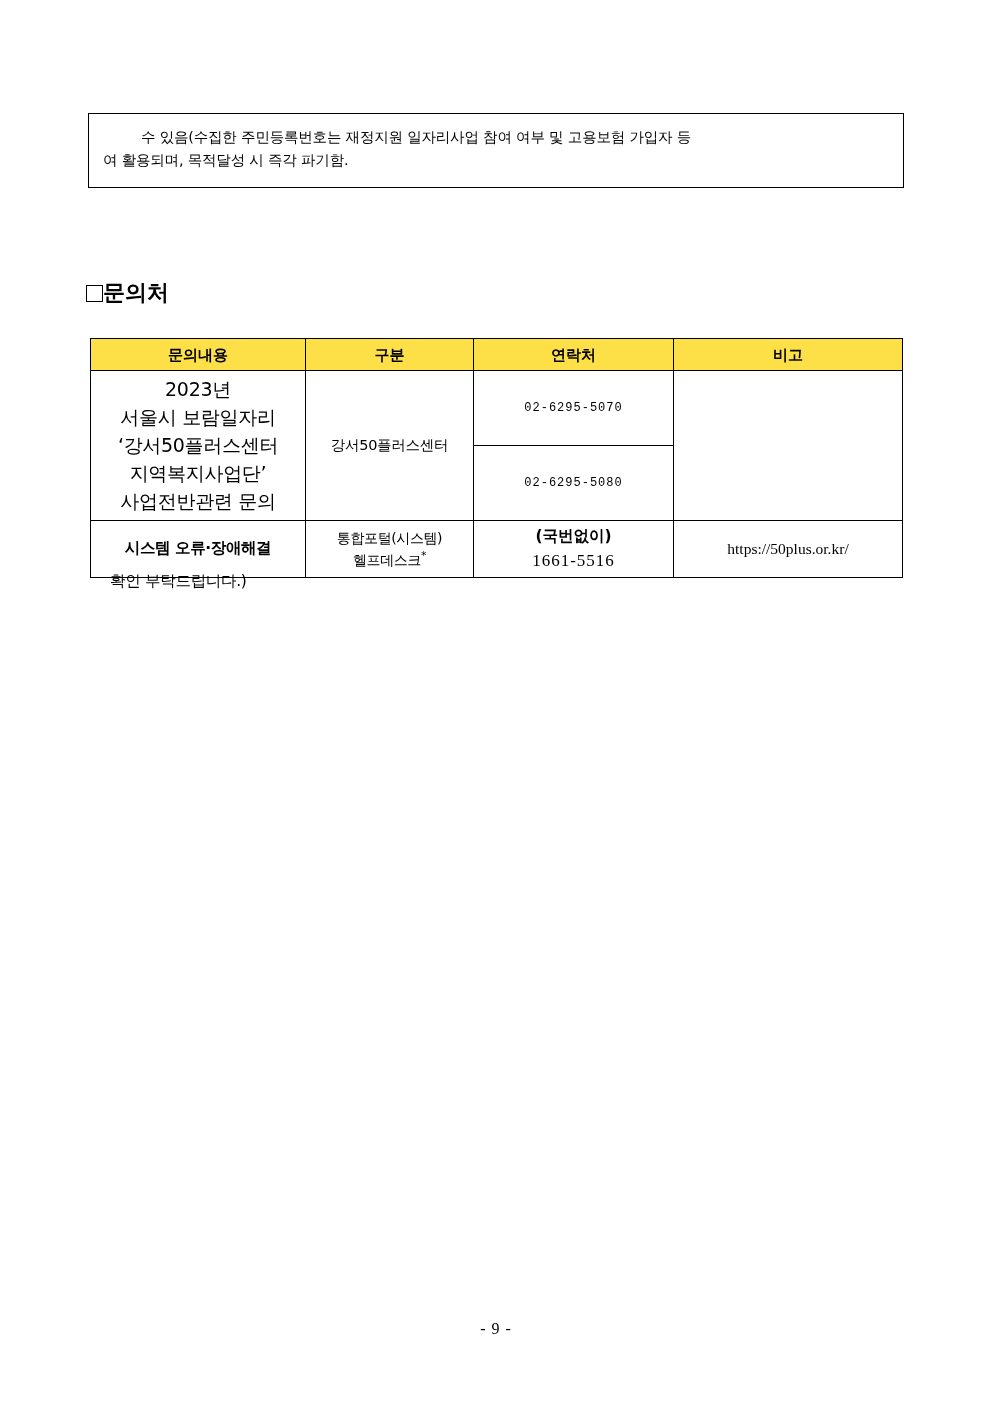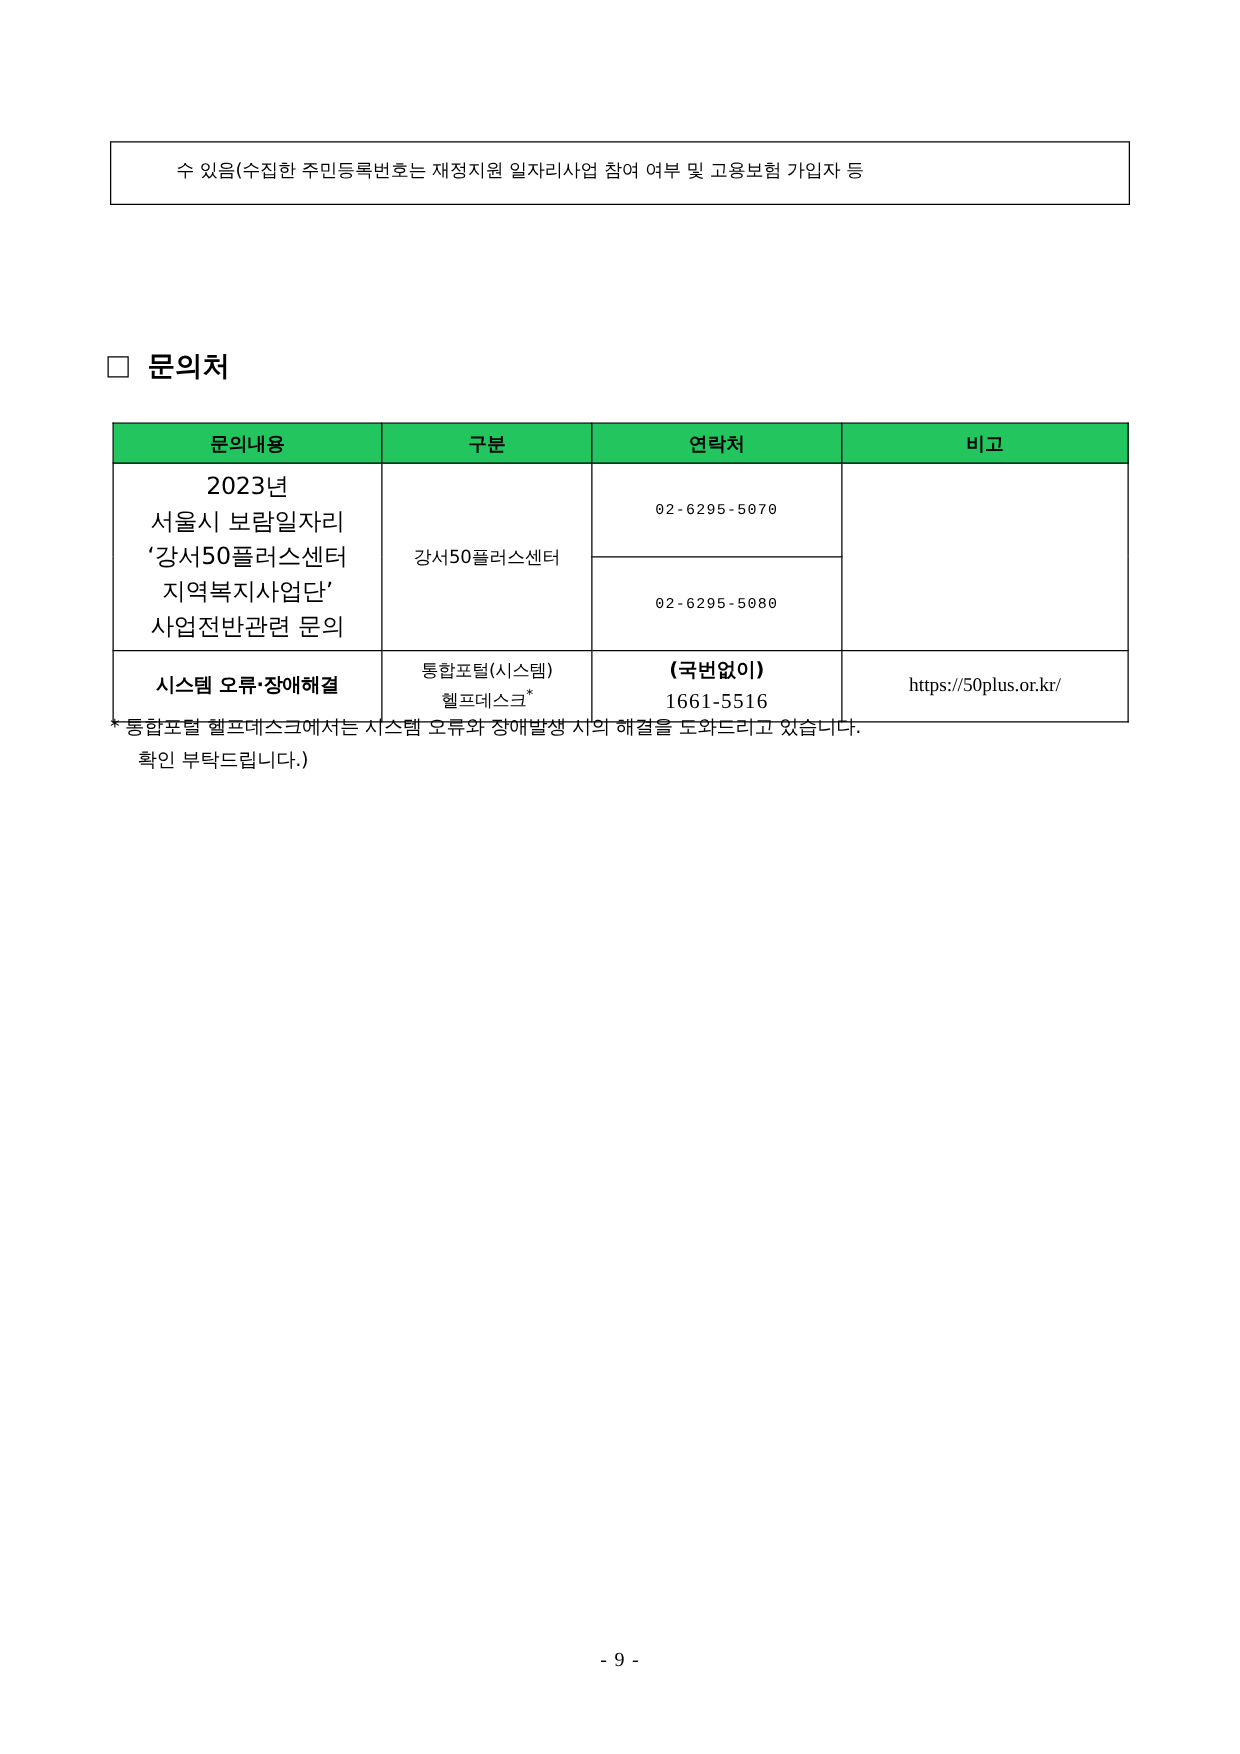--- a/index.html
+++ b/index.html
@@ -47,21 +47,21 @@
     text-indent: 38px;
   }
 
   
   .section-heading {
     position: absolute;
     left: 86px;
     top: 278px;
     display: flex;
     align-items: center;
-    gap: 15px;
+    gap: 0;
   }
   .sq {
     width: 17px;
     height: 17px;
     border: 1.6px solid #000;
     box-sizing: border-box;
     display: inline-block;
   }
   .section-heading .title {
     font-family: "DejaVu Sans", sans-serif;
@@ -81,21 +81,21 @@
     font-family: "DejaVu Sans", sans-serif;
   }
   .contact-table th,
   .contact-table td {
     border: 1px solid #000;
     text-align: center;
     vertical-align: middle;
     padding: 4px 4px;
   }
   .contact-table thead th {
-    background: #22c55e;
+    background: #fde047;
     font-size: 15px;
     font-weight: bold;
     height: 23px;
     line-height: 1.2;
   }
   .col-a { width: 215px; }
   .col-b { width: 168px; }
   .col-c { width: 200px; }
   .col-d { width: 229px; }
 
@@ -181,20 +181,21 @@
     letter-spacing: 1px;
   }
 </style>
 </head>
 <body>
 
 <div class="page">
 
   <div class="notice-box">
     <p class="first-line">수 있음(수집한 주민등록번호는 재정지원 일자리사업 참여 여부 및 고용보험 가입자 등</p>
+    <p>여 활용되며, 목적달성 시 즉각 파기함.</p>
   </div>
 
   <div class="section-heading">
     <span class="sq"></span>
     <span class="title">문의처</span>
   </div>
 
   <table class="contact-table">
     <colgroup>
       <col class="col-a">
@@ -235,19 +236,18 @@
         <td class="cell-tel2">
           <span>(국번없이)</span><br>
           <span class="num">1661-5516</span>
         </td>
         <td class="cell-url">https://50plus.or.kr/</td>
       </tr>
     </tbody>
   </table>
 
   <div class="footnote">
-    <span class="ln l1">* 통합포털 헬프데스크에서는 시스템 오류와 장애발생 시의 해결을 도와드리고 있습니다.</span>
     <span class="ln l3">확인 부탁드립니다.)</span>
   </div>
 
   <div class="page-number">- 9 -</div>
 
 </div>
 
 </body></html>

